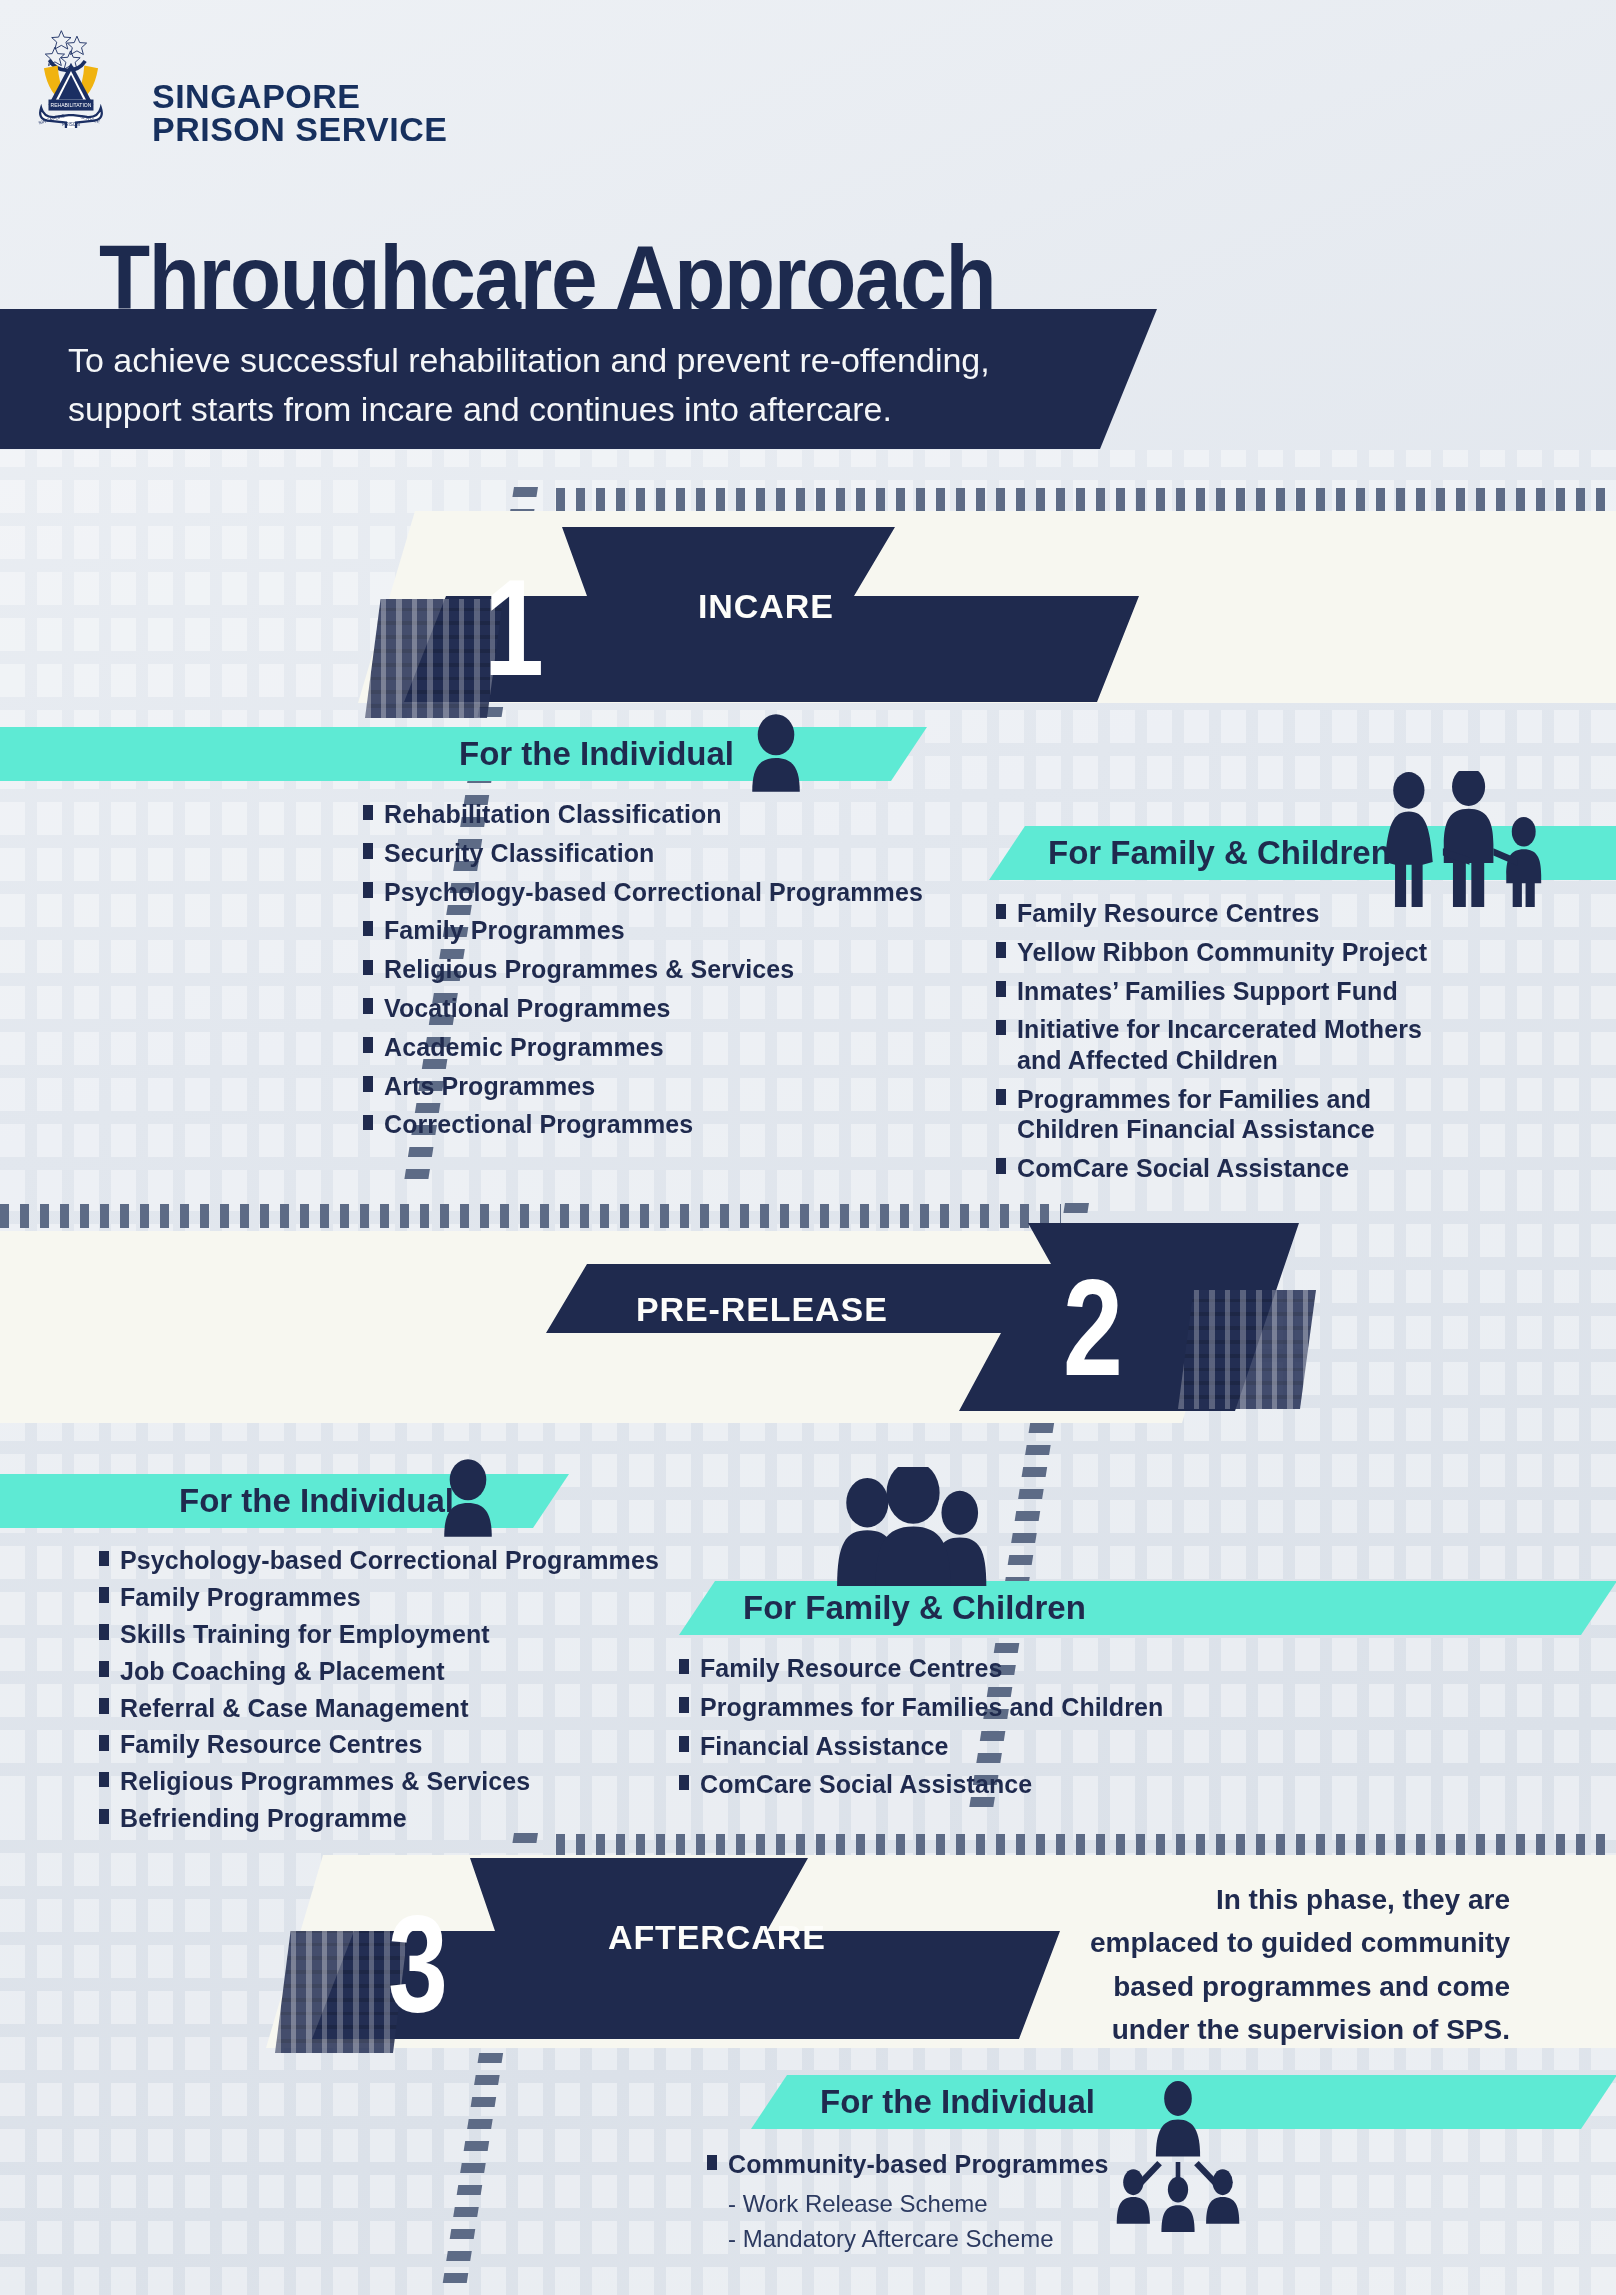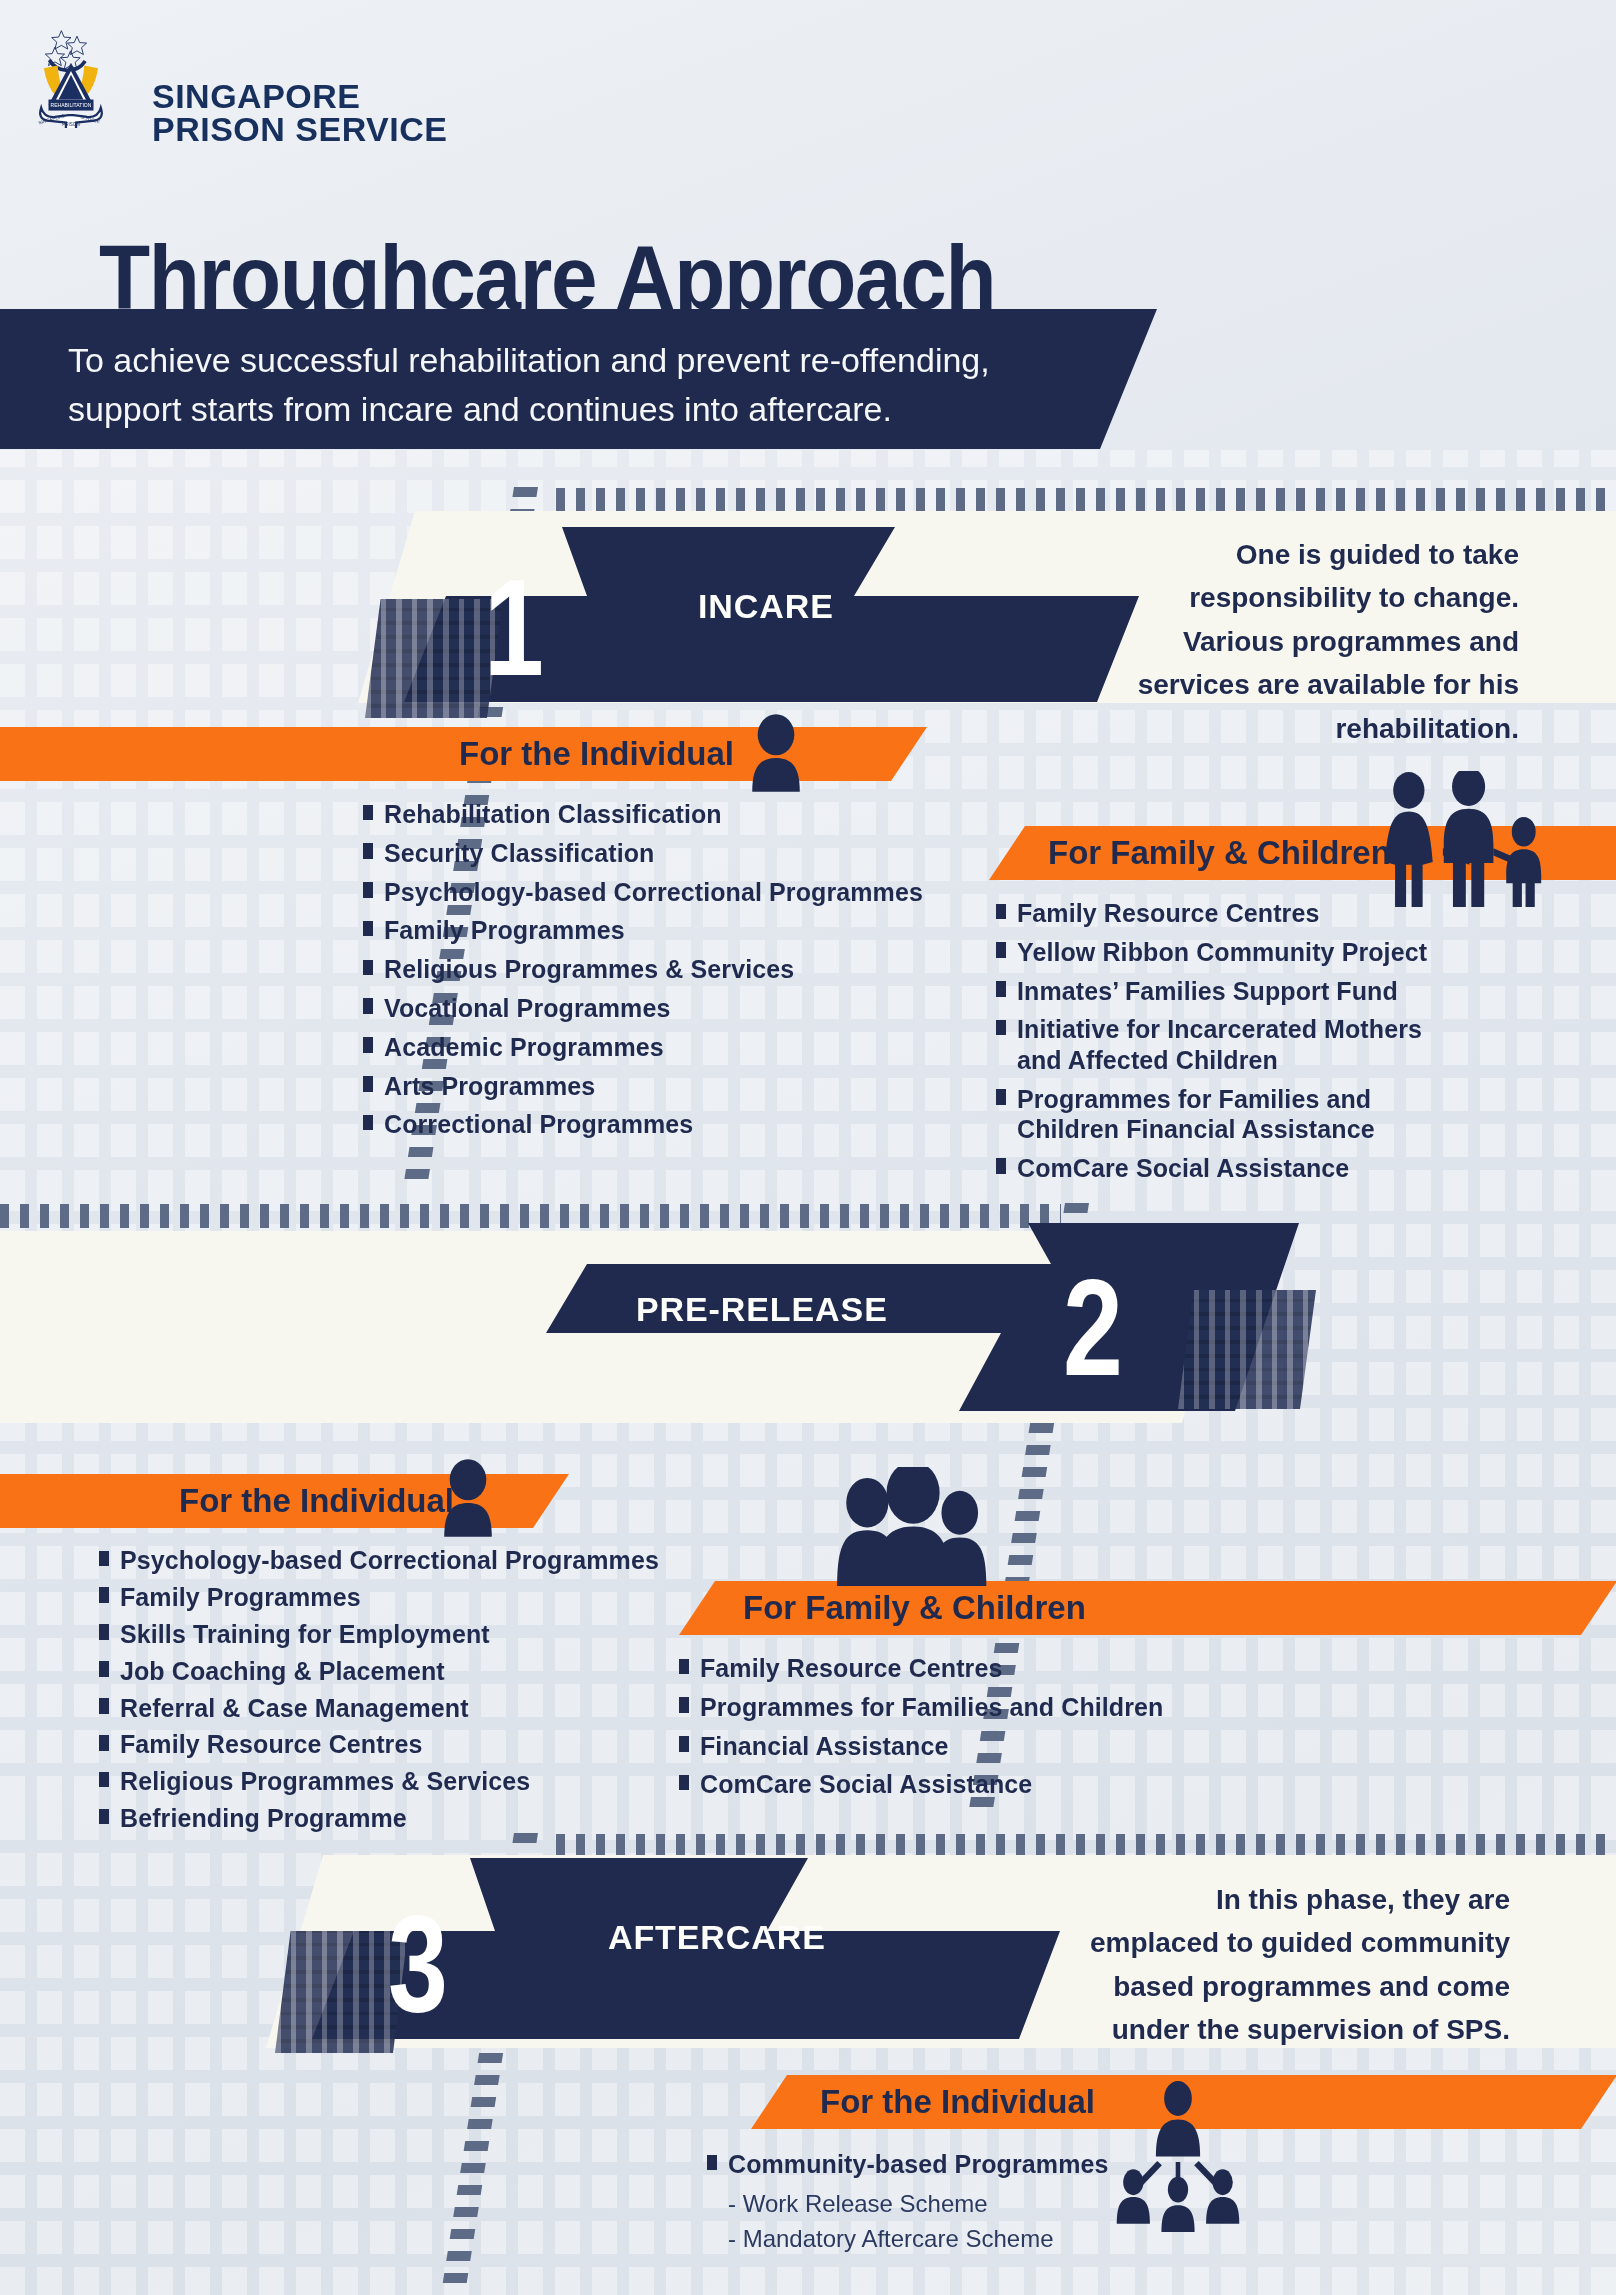--- a/index.html
+++ b/index.html
@@ -51,21 +51,21 @@
   .phasedesc{position:absolute;color:#1f2a4e;font-size:28px;line-height:1.55;font-weight:600;}
 
   
   .texture{position:absolute;
      background:
       repeating-linear-gradient(90deg, rgba(255,255,255,.30) 0 5.5px, rgba(255,255,255,0) 5.5px 15.6px),
       repeating-linear-gradient(0deg,  rgba(0,0,0,.0) 0 10px, rgba(0,0,0,.18) 10px 13.8px);
      opacity:.85;}
 
   
-  .ribbon{position:absolute;background:#f97316;display:flex;align-items:center;}
+  .ribbon{position:absolute;background:#5eead4;display:flex;align-items:center;}
   .ribbon .rtext{color:#1f2a4e;font-weight:bold;font-size:33px;white-space:nowrap;}
   .rib-rt{clip-path:polygon(0 0, 100% 0, calc(100% - 36px) 100%, 0 100%);}
   .rib-lt{clip-path:polygon(36px 0, 100% 0, 100% 100%, 0 100%);}
   .rib-both{clip-path:polygon(36px 0, 100% 0, calc(100% - 36px) 100%, 0 100%);}
 
   
   .list{position:absolute;color:#1f2a4e;}
   .li{display:flex;align-items:flex-start;margin-bottom:8.3px;}
   .bullet{width:10px;height:15.6px;background:#1f2a4e;flex:0 0 10px;margin-top:5.5px;margin-right:11px;}
   .litxt{font-size:25px;line-height:1.22;font-weight:600;letter-spacing:0.1px;}
@@ -121,21 +121,20 @@
   <div class="dotrow" style="left:556px;top:488px;width:1060px;"></div>
   <div class="dotdiag" style="left:514px;top:487px;height:693px;transform:skewX(-9deg);"></div>
 
   <div class="cream" style="left:358px;top:511px;width:1258px;height:192px;clip-path:polygon(57px 0,1258px 0,1258px 192px,0 192px);"></div>
 
   <div class="navy" style="left:404px;top:527px;width:735px;height:175px;
        clip-path:polygon(158px 0, 491px 0, 450px 69px, 735px 69px, 693px 175px, 0 175px, 42px 69px, 183px 69px);"></div>
   <div class="texture" style="left:365px;top:599px;width:138px;height:119px;background-color:#252f55;clip-path:polygon(15.6px 0,138px 0,122px 119px,0 119px);"></div>
   <div class="phasenum" style="left:468px;top:558px;width:92px;text-align:center;">1</div>
   <div class="phaselabel" style="left:698px;top:587px;font-size:34px;">INCARE</div>
-  <div class="phasedesc" style="left:1097px;top:533px;width:422px;text-align:right;">One is guided to take responsibility to change. Various programmes and services are available for his rehabilitation.</div>
 
   <div class="ribbon rib-rt" style="left:0;top:727px;width:927px;height:54px;">
     <span class="rtext" style="position:absolute;left:459px;">For the Individual</span>
   </div>
   <div class="icon" style="left:744px;top:714px;">
     <svg width="64" height="78" viewBox="0 0 140 170">
         <ellipse cx="70" cy="45" rx="40" ry="45" fill="#1f2a4e"></ellipse>
         <path d="M70 96 c-42 0 -52 30 -52 74 h104 c0 -44 -10 -74 -52 -74z" fill="#1f2a4e"></path>
       </svg>
   </div>

